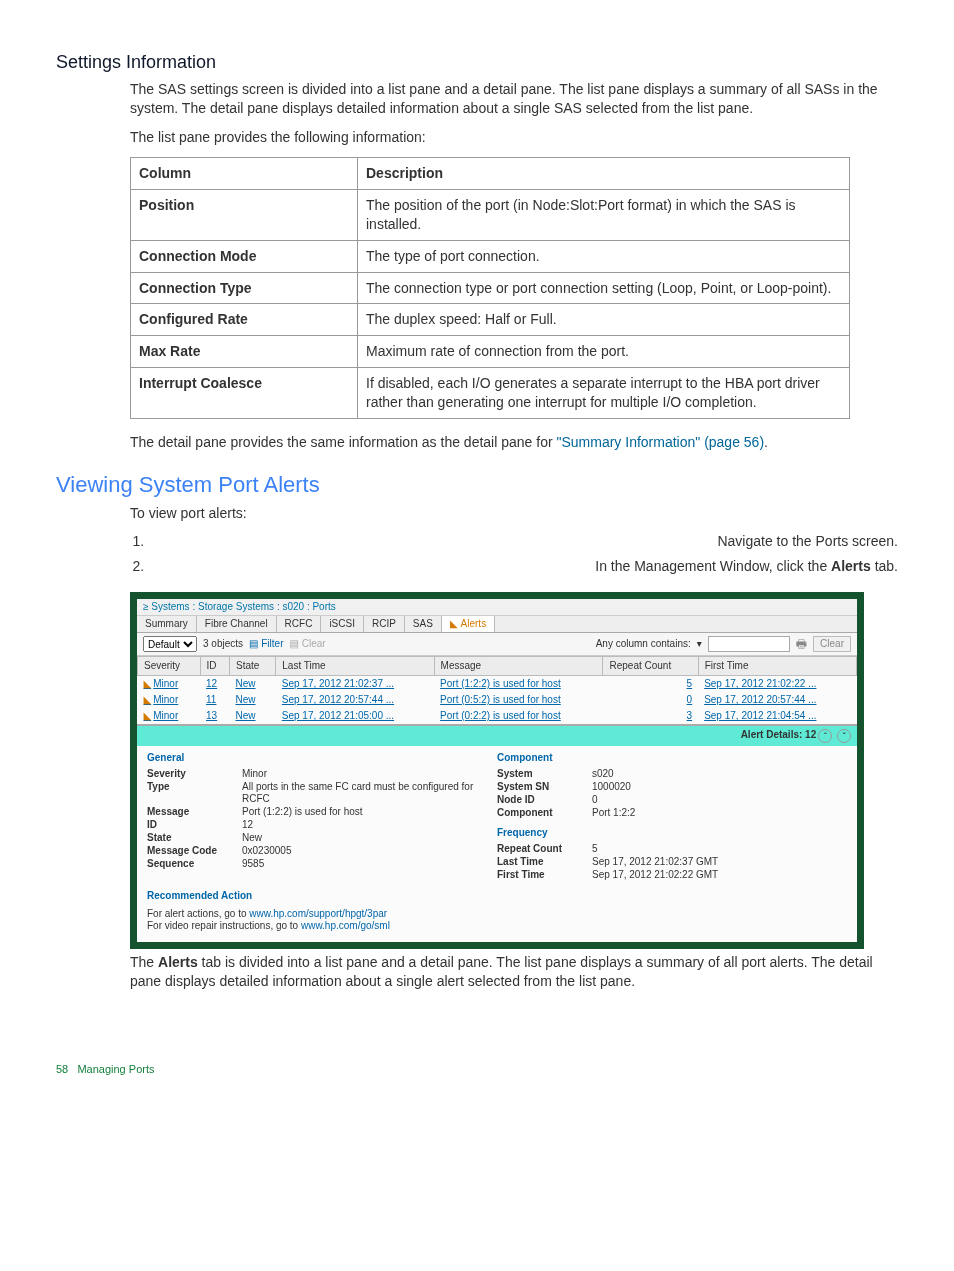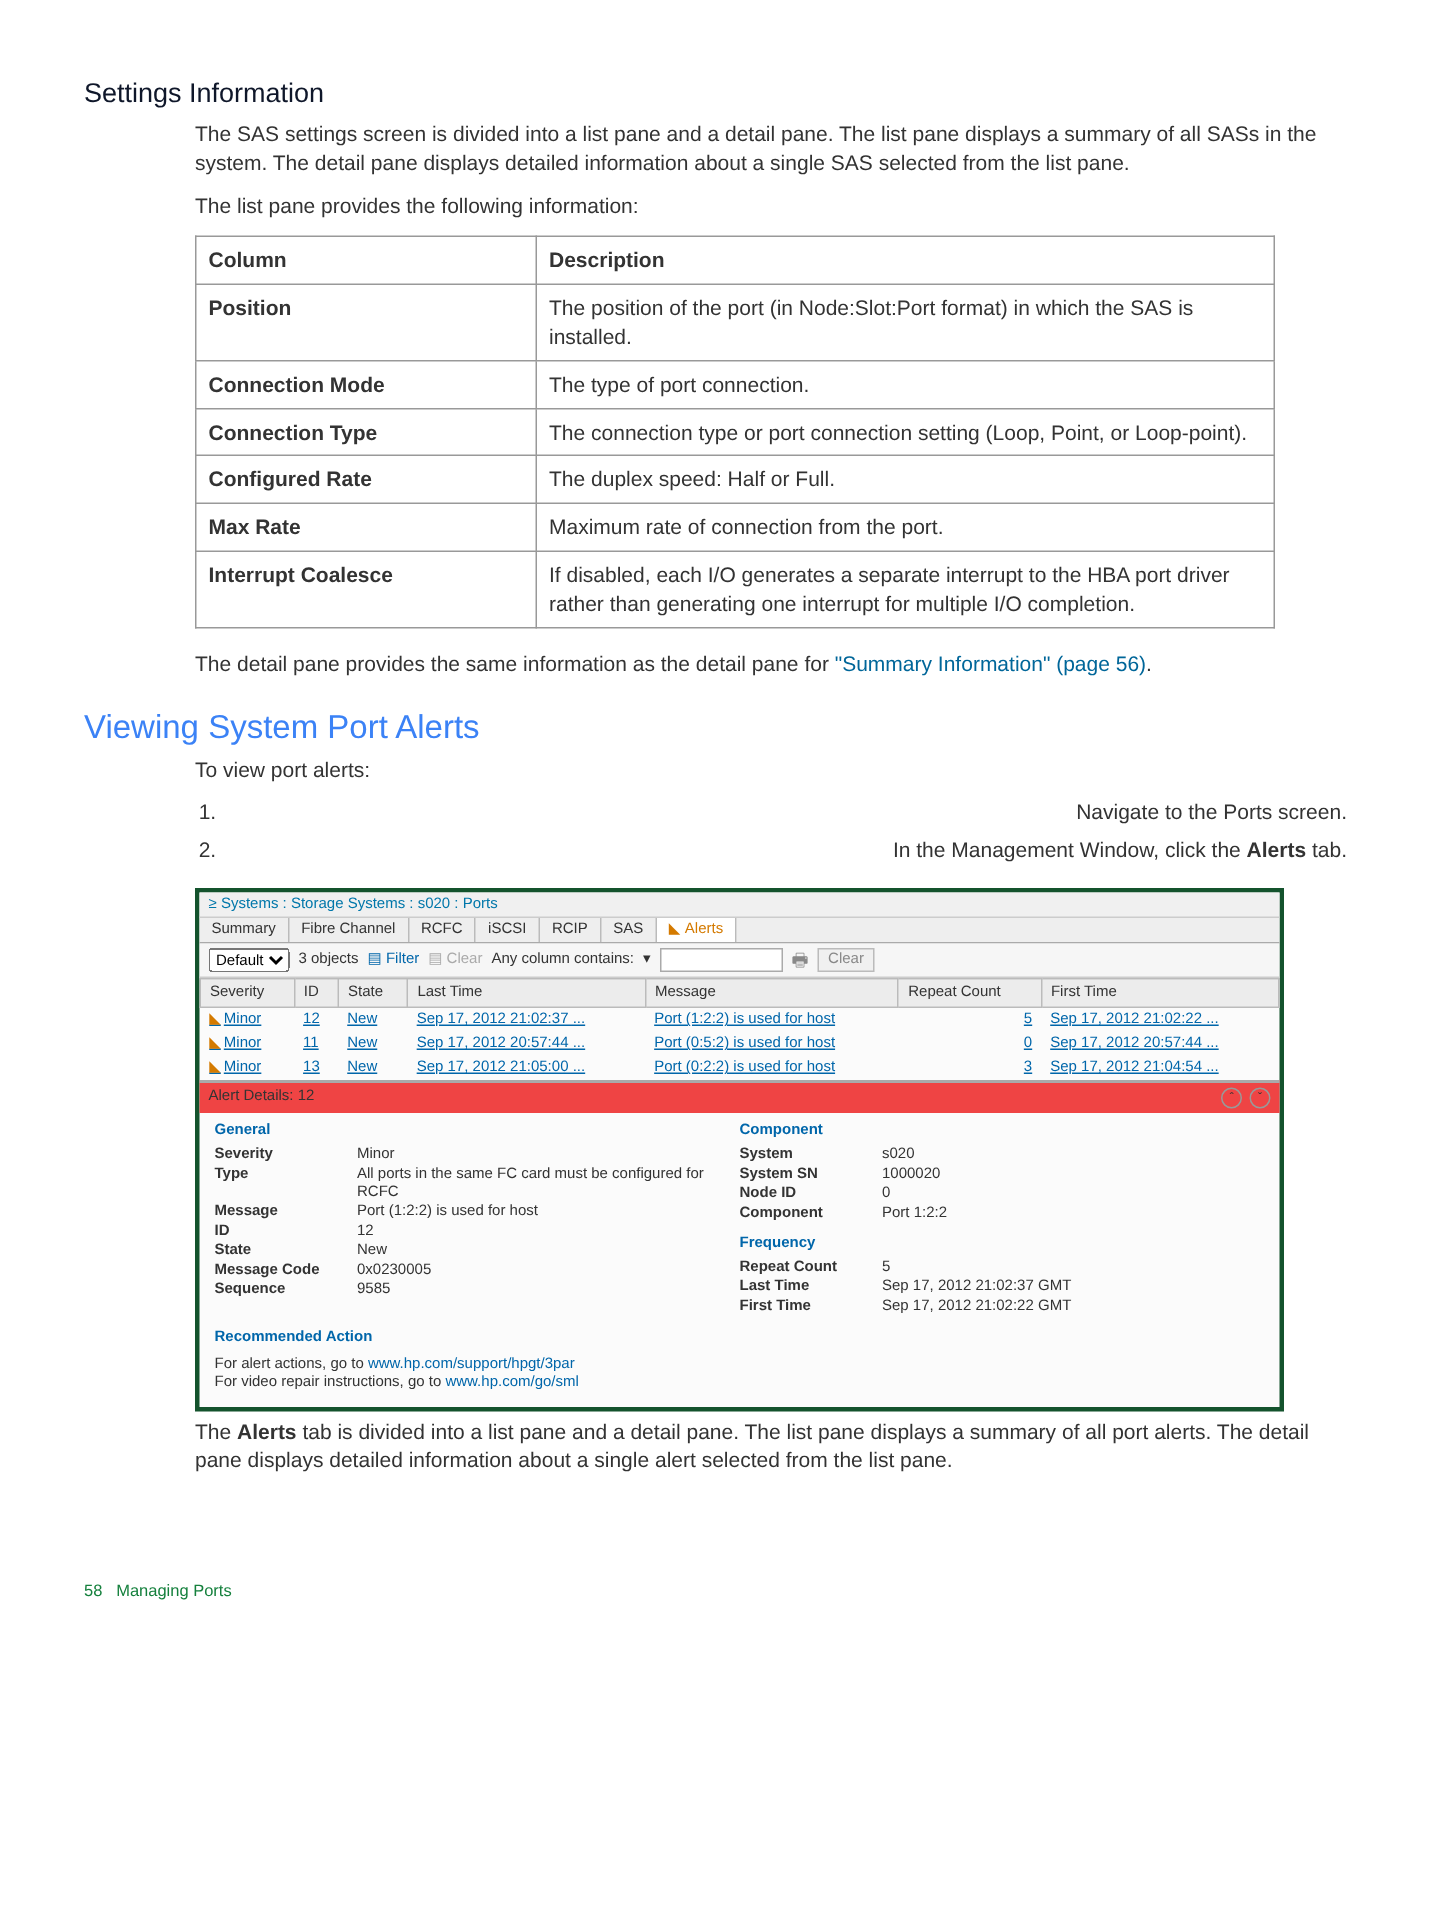--- a/index.html
+++ b/index.html
@@ -54,21 +54,21 @@
     padding: 0;
     text-align: right;
   }
   ol.steps li {
     margin-bottom: 6px;
     padding-left: 6px;
   }
 
   
   .shot {
-    border: 3px solid #14532d;
+    border: 7px solid #14532d;
     margin: 10px 0 3px 74px;
     width: 720px;
     font-size: 10px;
     line-height: 1.2;
     color: #333;
     background: #fbfbfb;
   }
   .shot .crumb {
     padding: 2px 6px;
     color: #0077aa;
@@ -93,21 +93,21 @@
     color: #d47a00;
     margin-right: 3px;
   }
   .shot .toolbar {
     display: flex;
     align-items: center;
     padding: 3px 6px;
     border-bottom: 1px solid #ccc;
     gap: 6px;
     background: #f6f6f6;
-    justify-content: flex-start;
+    justify-content: space-between;
   }
   .shot .toolbar .left, .shot .toolbar .right {
     display: flex;
     align-items: center;
     gap: 6px;
   }
   .shot select.mini {
     font-size: 10px;
     height: 16px;
   }
@@ -133,26 +133,26 @@
   }
   table.alerts tr.selrow {
     color: #0066aa;
   }
   .minor-icon {
     color: #d47a00;
     margin-right: 2px;
   }
 
   .alert-details-hdr {
-    font-weight: normal;
+    font-weight: bold;
     padding: 3px 6px;
     border-top: 2px solid #aaa;
-    background: #ef4444;
-    display: flex;
-    justify-content: space-between;
+    background: #5eead4;
+    display: flex;
+    justify-content: flex-end;
   }
   .alert-details-hdr .btns span {
     display: inline-block;
     width: 12px; height: 12px;
     border: 1px solid #999;
     border-radius: 50%;
     text-align: center;
     font-size: 8px;
     line-height: 12px;
     margin-left: 2px;

